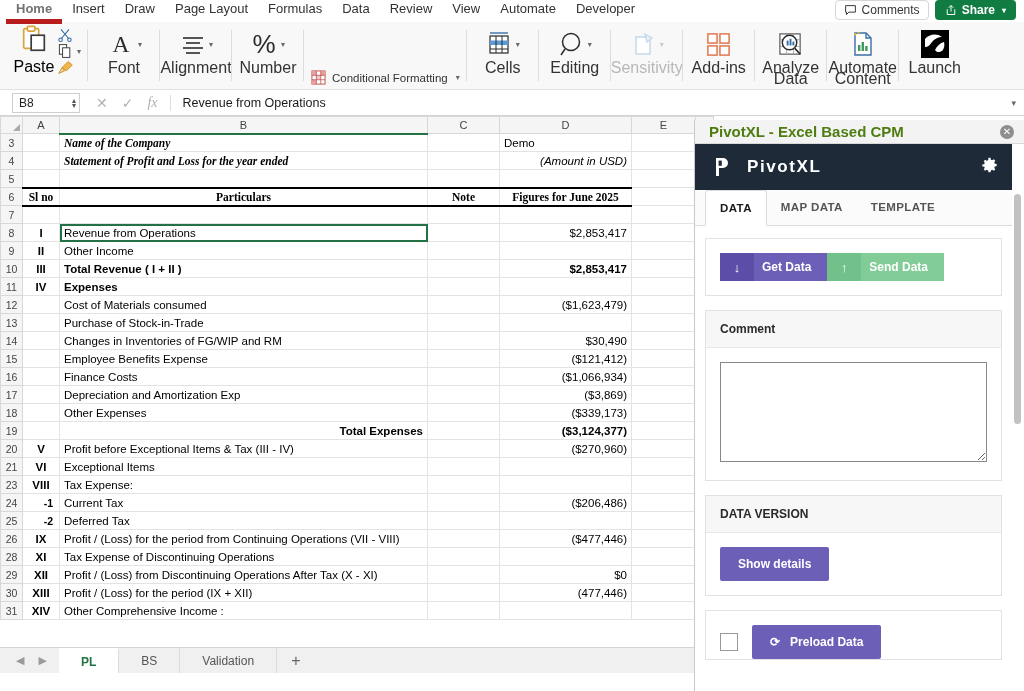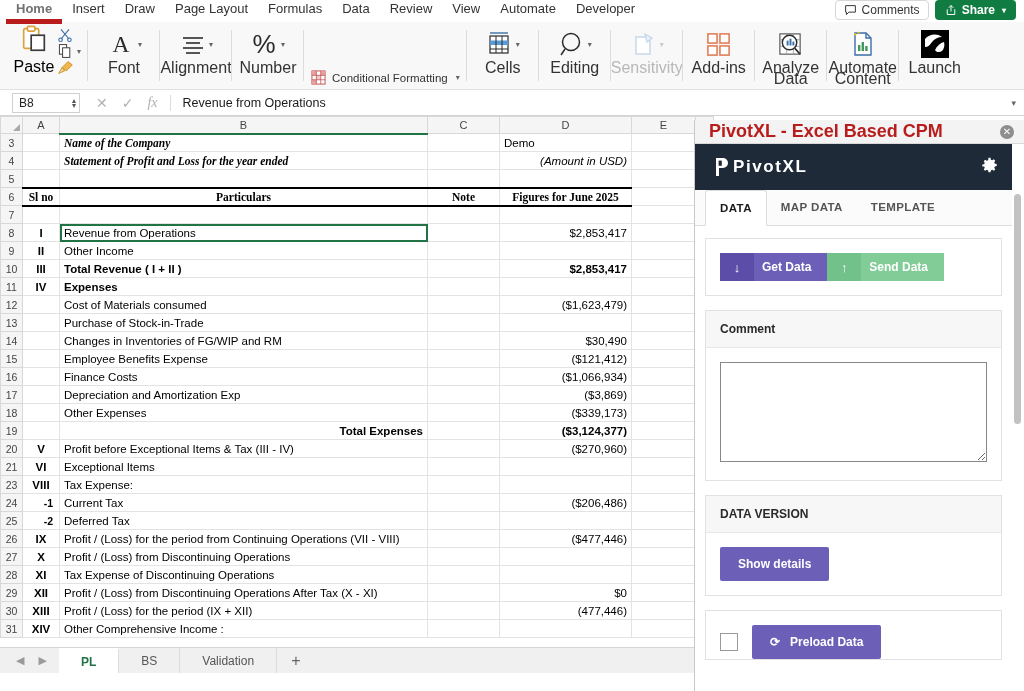--- a/index.html
+++ b/index.html
@@ -144,36 +144,36 @@
     position: absolute; right: 0; top: 120px;
     width: 330px; height: 571px;
     background: #fff; border-left: 1px solid #c8c8c8;
     display: flex; flex-direction: column;
   }
   .pane-title {
     height: 24px; background: #f3f3f3; border-bottom: 1px solid #d9d9d9;
     display: flex; align-items: center; justify-content: space-between;
     padding: 0 10px 0 14px;
   }
-  .pane-title-text { font-size: 18px; color: #b91c1c; font-weight: bold; }
+  .pane-title-text { font-size: 15px; color: #4d7c0f; font-weight: bold; }
   .pane-close {
     width: 14px; height: 14px; border-radius: 50%;
     background: #8e8e8e; color: #fff; font-size: 10px;
     display: flex; align-items: center; justify-content: center; line-height: 1;
   }
   .pane-body { flex: 1; overflow: hidden; position: relative; padding-right: 12px; }
   .px-header {
     height: 46px; background: #1e2a38;
     display: flex; align-items: center; padding: 0 14px;
   }
   .px-logo {
     width: 24px; height: 24px; display:flex; align-items:center; justify-content:center;
   }
   .px-name {
-    color: #fff; font-size: 17px; font-weight: bold; letter-spacing: 1.6px; 
+    color: #fff; font-size: 17px; font-weight: bold; letter-spacing: 1.6px; margin-left: 14px;
   }
   .px-gear { margin-left: auto; color: #fff; font-size: 16px; }
 
   .px-tabs { display: flex; border-bottom: 1px solid #dcdcdc; background: #fbfbfb; padding-left: 10px; }
   .px-tab {
     padding: 11px 14px; font-size: 11.5px; font-weight: bold;
     color: #555; letter-spacing: 0.4px;
   }
   .px-tab.active {
     color: #1a1a1a; background: #fff;
@@ -711,29 +711,20 @@
       <tr>
         <td class="rowhdr">26</td>
         <td class="cell w-a t-a">IX</td>
         <td class="cell w-b">Profit / (Loss) for the period from Continuing Operations (VII - VIII)</td>
         <td class="cell w-c"></td>
         <td class="cell w-d t-r neg">($477,446)</td>
         <td class="cell w-e"></td>
         <td class="cell w-f"></td>
       </tr>
       <tr>
-        <td class="rowhdr">27</td>
-        <td class="cell w-a t-a">X</td>
-        <td class="cell w-b">Profit / (Loss) from Discontinuing Operations</td>
-        <td class="cell w-c"></td>
-        <td class="cell w-d t-r"></td>
-        <td class="cell w-e"></td>
-        <td class="cell w-f"></td>
-      </tr>
-      <tr>
         <td class="rowhdr">28</td>
         <td class="cell w-a t-a">XI</td>
         <td class="cell w-b">Tax Expense of Discontinuing Operations</td>
         <td class="cell w-c"></td>
         <td class="cell w-d t-r"></td>
         <td class="cell w-e"></td>
         <td class="cell w-f"></td>
       </tr>
       <tr>
         <td class="rowhdr">29</td>

